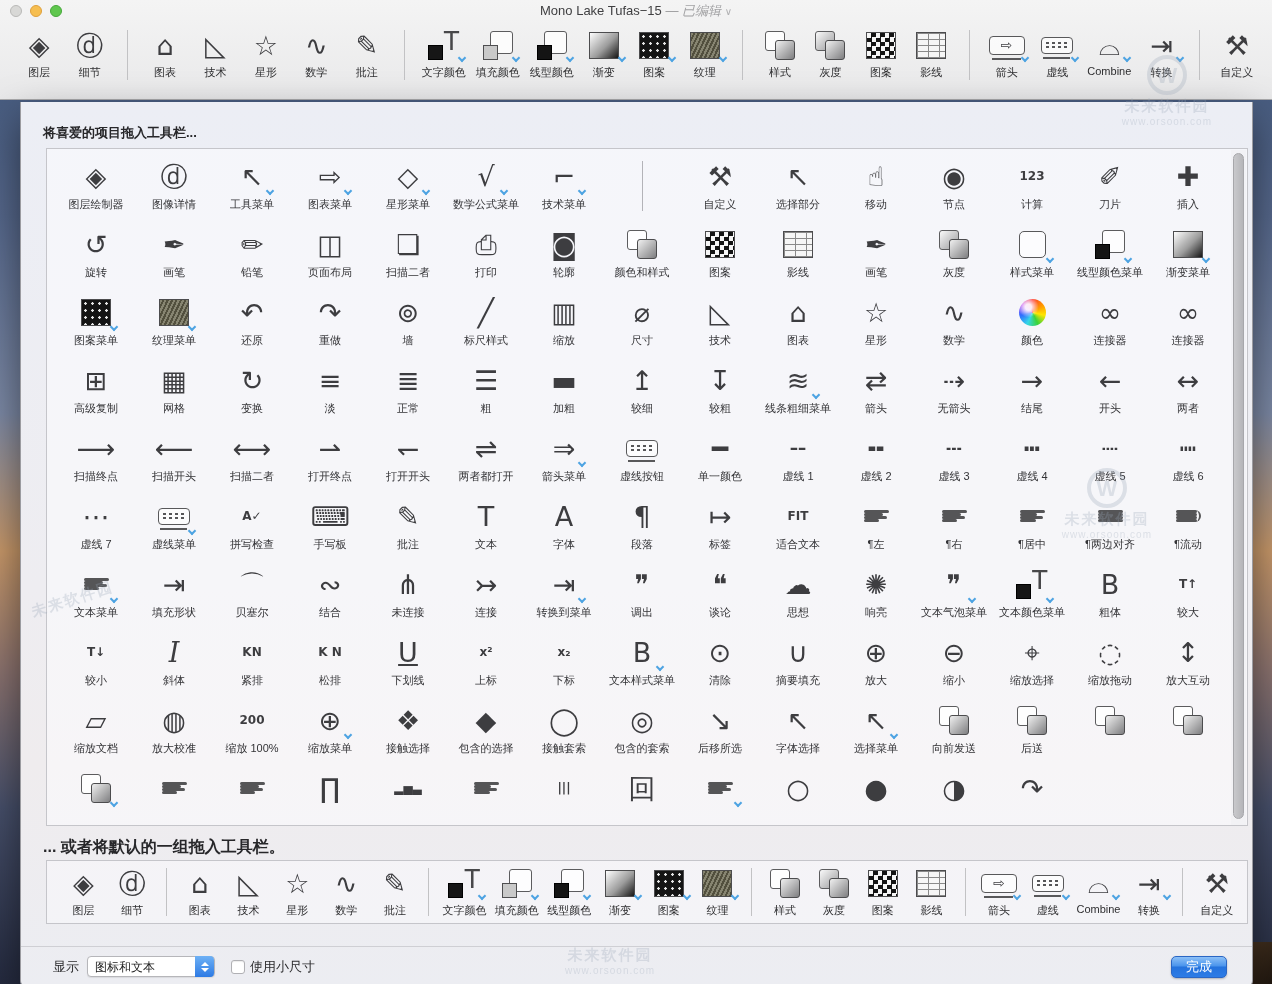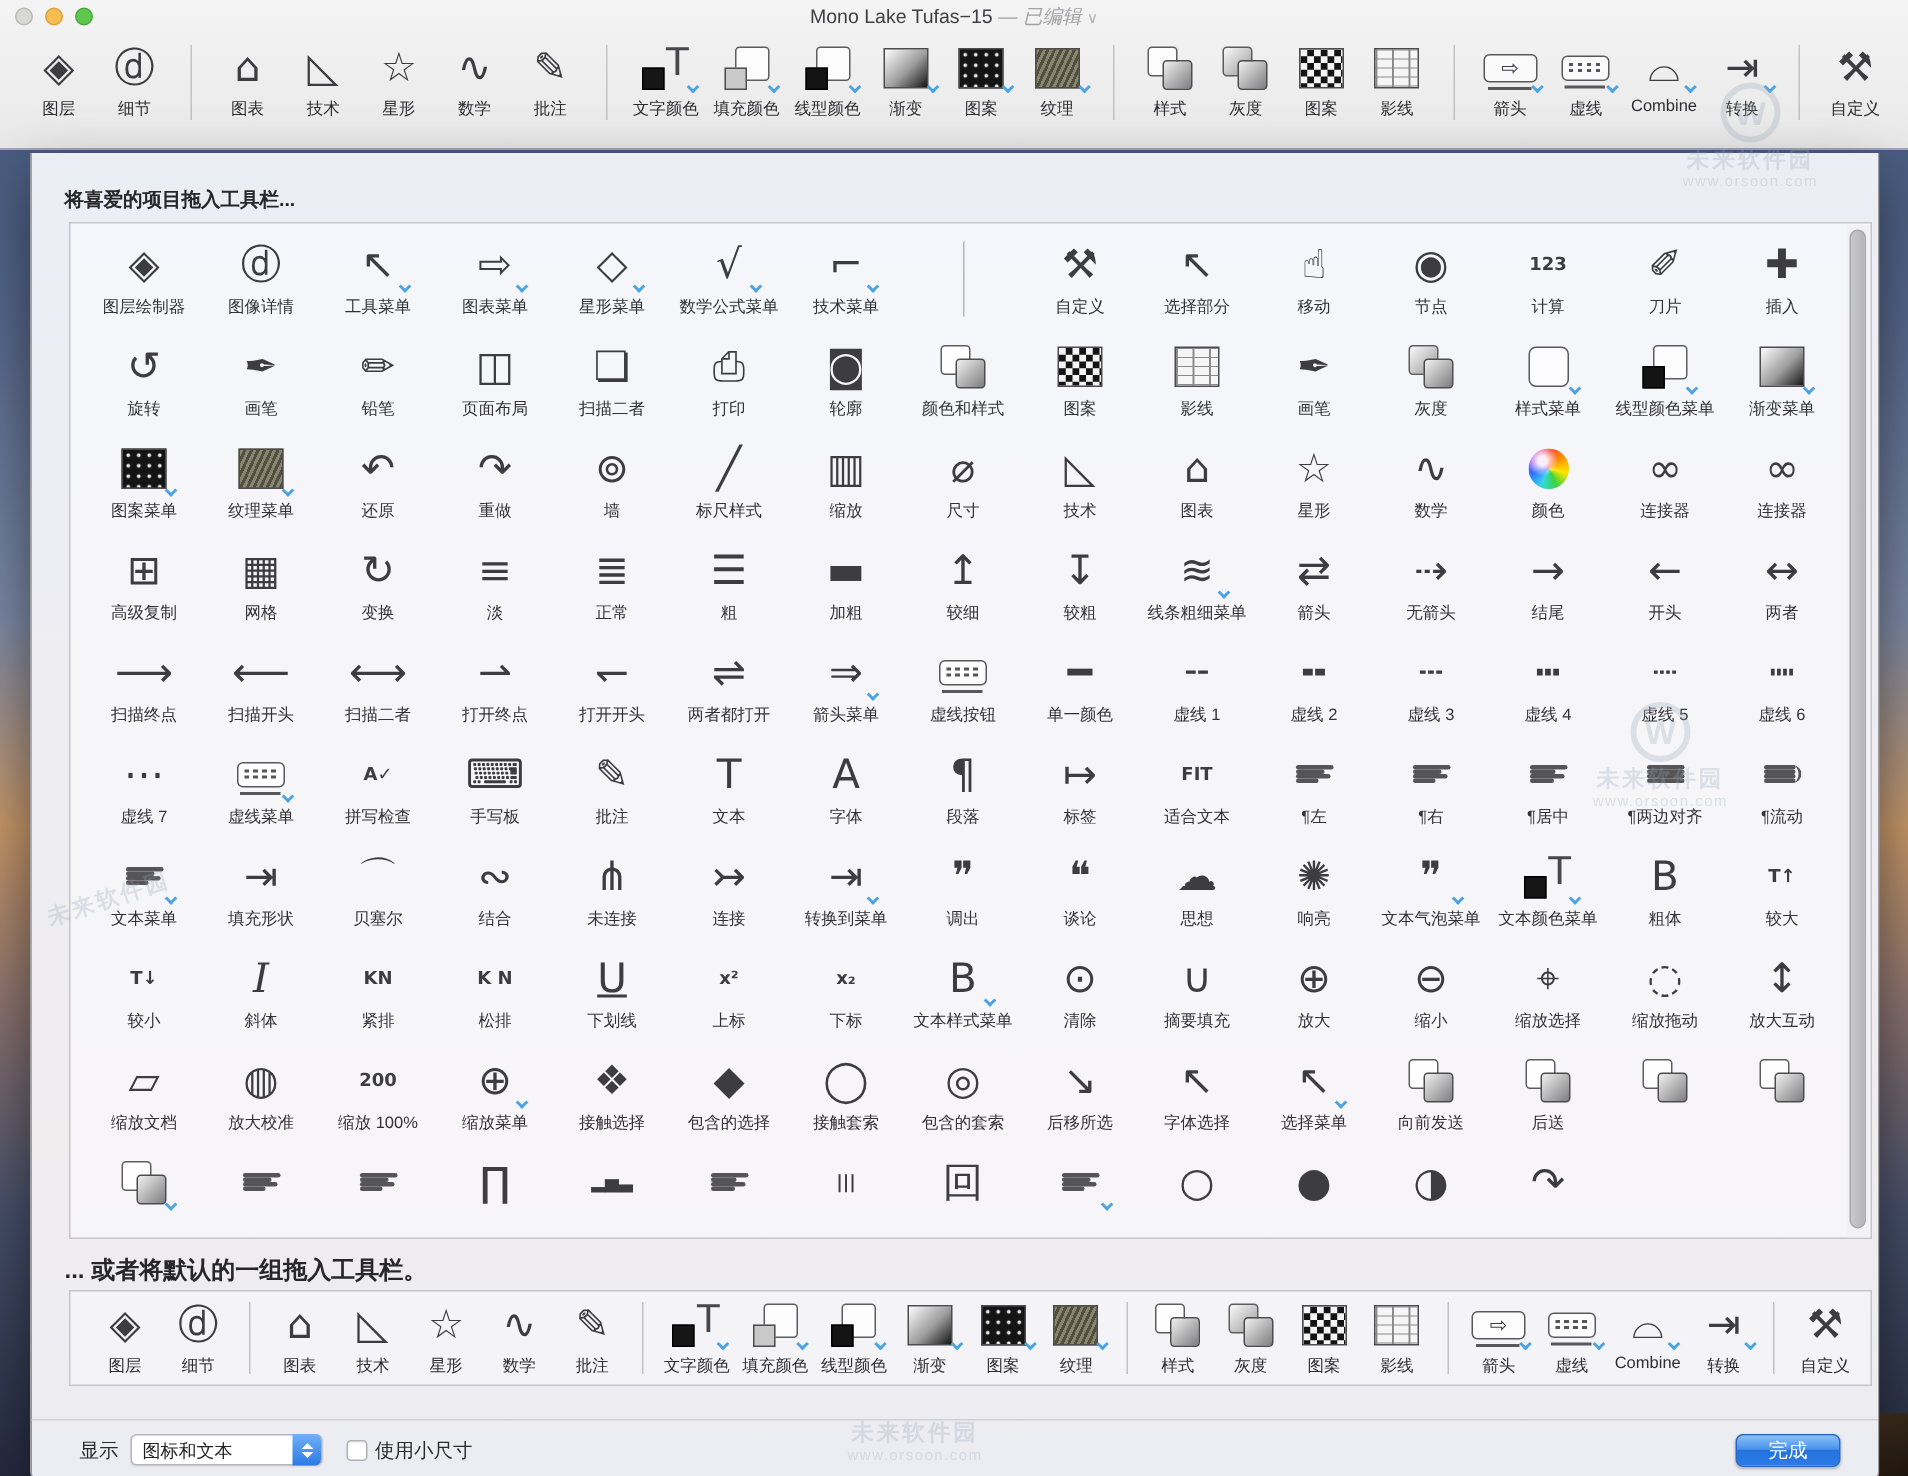--- a/index.html
+++ b/index.html
@@ -63,21 +63,21 @@
     display:flex; align-items:flex-end; font-size:12px; color:#222; padding-left:7px; position:relative; cursor:default;
     box-shadow:0 1px 1px rgba(0,0,0,.08); }
   .stepper { position:absolute; right:0; top:-1px; width:19px; height:21px; border-radius:0 4px 4px 0;
     background:linear-gradient(180deg,#6eb1f5,#2d7ae4); display:flex; flex-direction:column; align-items:center; justify-content:center; gap:2px; }
   .stepper i { display:block; width:0; height:0; border-left:4px solid transparent; border-right:4px solid transparent; }
   .stepper .up { border-bottom:4px solid #fff; }
   .stepper .dn { border-top:4px solid #fff; }
   .chk { display:flex; align-items:center; margin-left:16px; font-size:13px; color:#2a2a2c; gap:5px; cursor:default; }
   .chk .box { width:14px; height:14px; background:#fff; border:1px solid #b0b0b4; border-radius:3px;
     box-shadow:inset 0 1px 1px rgba(0,0,0,.08); }
-  .done { margin-left:auto; width:70px; height:22px; border:1px solid #2a66c4; border-radius:5px;
+  .done { margin-left:auto; width:56px; height:22px; border:1px solid #2a66c4; border-radius:5px;
     background:linear-gradient(180deg,#8cc0f7 0%,#4a94ec 45%,#2472dd 50%,#2d7ce6 100%);
     color:#fff; font-size:13px; font-family:inherit; cursor:default; box-shadow:0 1px 2px rgba(0,0,0,.25); }
 
   
   .ih { position:relative; height:42px; display:flex; align-items:center; justify-content:center; min-width:40px; }
   .glyph { font-style:normal; font-size:27px; line-height:1; color:#3d3d40; font-family:"DejaVu Sans",sans-serif; }
   .glyph.s { font-size:12px; font-weight:bold; letter-spacing:0; }
   .glyph.it { font-style:italic; font-family:"DejaVu Serif",serif; }
   .glyph.ul { text-decoration:underline; }
   .chev { position:absolute; right:-1px; bottom:3px; width:6px; height:6px;

